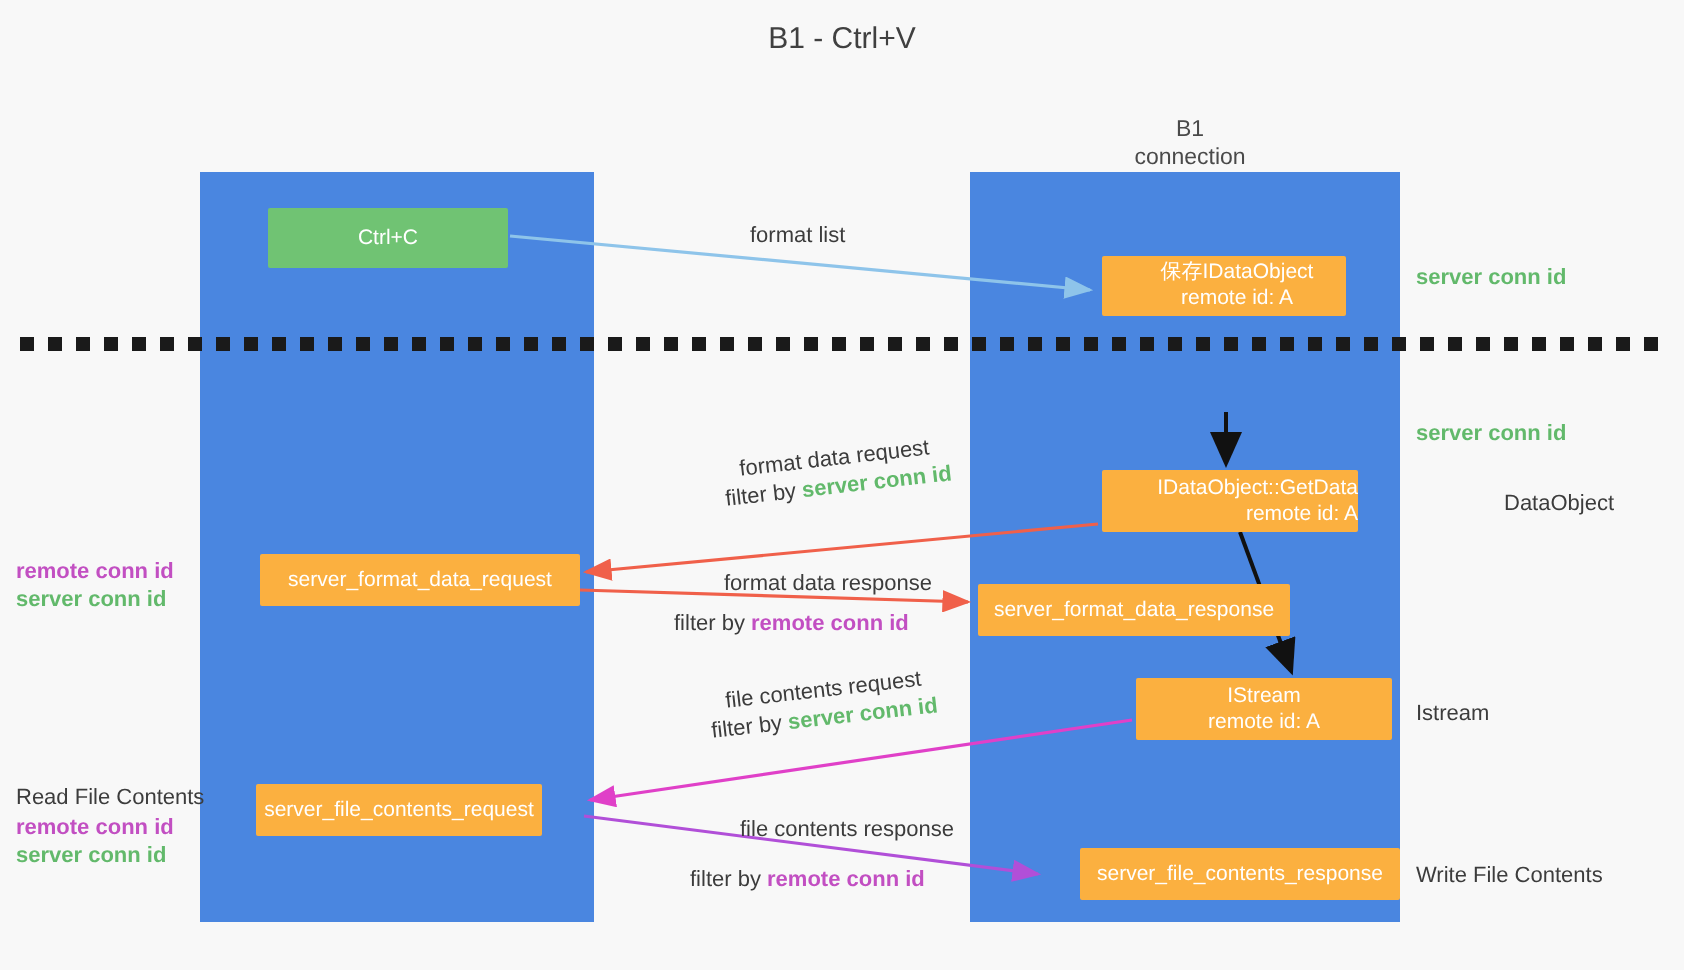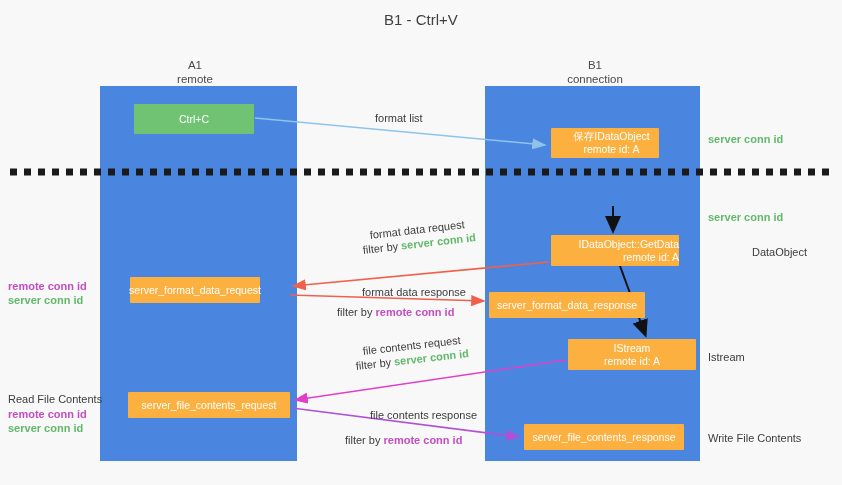--- a/index.html
+++ b/index.html
@@ -36,28 +36,28 @@
     box-sizing:border-box;
     display:flex;flex-direction:column;align-items:center;justify-content:center;
     color:#ffffff;font-size:10.5px;line-height:13px;text-align:center;
     border-radius:1px;
   }
   .box.green{background:#70c373;}
   .box.orange{background:#fbb040;}
   .box .l2{font-size:10.5px;}
 
   #box-ctrlc{left:134px;top:104px;width:120px;height:30px;}
-  #box-save-ido{left:551px;top:128px;width:108px;height:30px;padding-left:13px;}
+  #box-save-ido{left:551px;top:128px;width:122px;height:30px;padding-left:13px;}
   #box-ctrlv{left:554px;top:180px;width:118px;height:26px;}
   #box-getdata{left:551px;top:235px;width:128px;height:31px;align-items:flex-end;}
   #box-istream{left:568px;top:339px;width:128px;height:31px;}
-  #box-sfdreq{left:130px;top:277px;width:130px;height:26px;}
+  #box-sfdreq{left:130px;top:277px;width:160px;height:26px;}
   #box-sfdresp{left:489px;top:292px;width:156px;height:26px;}
-  #box-sfcreq{left:128px;top:392px;width:162px;height:26px;justify-content:center;}
-  #box-sfcresp{left:524px;top:424px;width:160px;height:26px;}
+  #box-sfcreq{left:128px;top:392px;width:143px;height:26px;justify-content:center;}
+  #box-sfcresp{left:540px;top:424px;width:160px;height:26px;}
 
   
   .lbl{font-size:11px;line-height:14px;white-space:nowrap;color:#3c3c3c;}
   .green-t{color:#62b96b;font-weight:bold;}
   .purple-t{color:#c24fc2;font-weight:bold;}
 
   #t-format-list{left:375px;top:111px;}
   #t-srv-1{left:708px;top:132px;}
   #t-srv-2{left:708px;top:210px;}
   #t-dataobject{left:752px;top:245px;text-align:center;}
@@ -87,24 +87,20 @@
 </style>
 </head>
 <body>
 
 <div id="stage">
 
   <div class="abs" id="title">
     <div>B1 - Ctrl+V</div>
   </div>
 
-  <div class="abs col-head" id="head-a1">
-    <div>A1</div>
-    <div>remote</div>
-  </div>
   <div class="abs col-head" id="head-b1">
     <div>B1</div>
     <div>connection</div>
   </div>
 
   <div class="abs lane" id="lane-a1"></div>
   <div class="abs lane" id="lane-b1"></div>
 
   <svg class="abs" style="left:0;top:0;" width="842" height="485">
     <defs>

